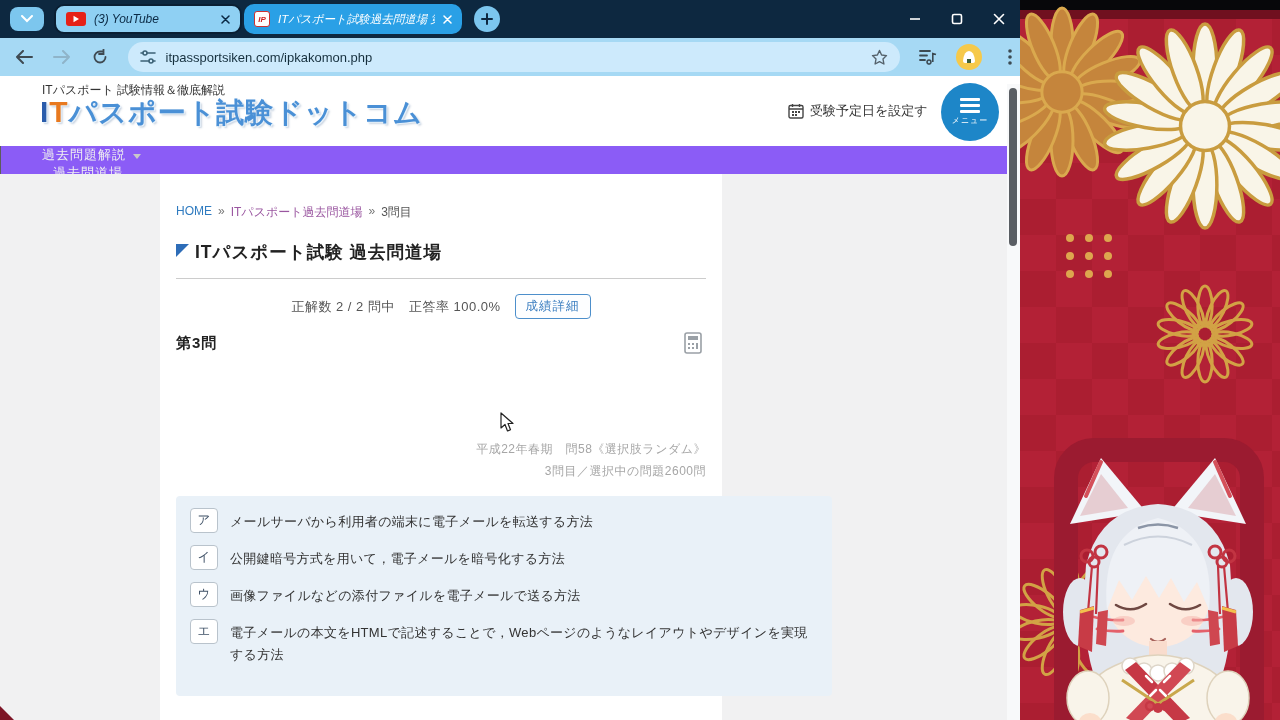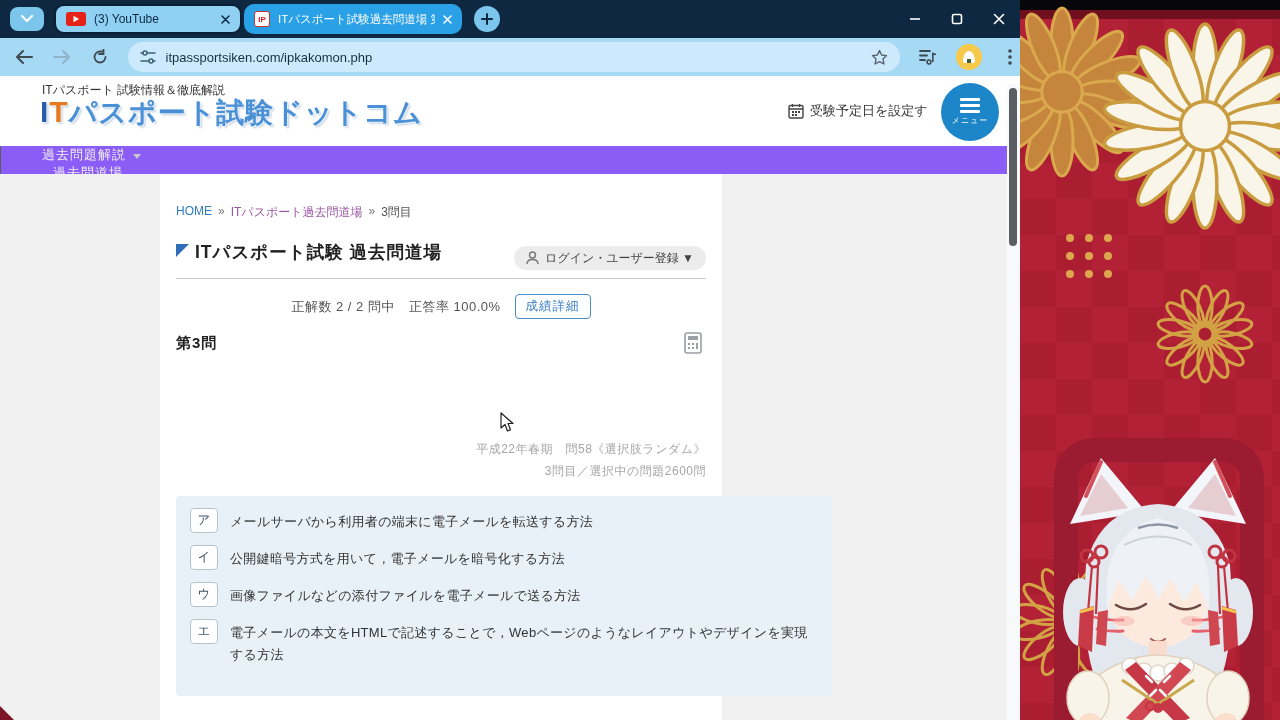--- a/index.html
+++ b/index.html
@@ -6,21 +6,21 @@
   html,body { background:#000; }
   .stage { position:relative; width:1280px; height:720px; overflow:hidden;
            background:#0a0a0a; font-family:"Liberation Sans","DejaVu Sans",sans-serif; }
 
   
   .browser { position:absolute; left:0; top:0; width:1020px; height:720px; background:#fff; }
   .tabstrip { position:absolute; left:0; top:0; width:1020px; height:38px; background:#0d2840; }
   .tabsearch { position:absolute; left:10px; top:7px; width:34px; height:24px; border-radius:8px;
                background:#7cc6ee; display:flex; align-items:center; justify-content:center; cursor:pointer; }
   .tab { position:absolute; top:4px; height:30px; border-radius:10px; display:flex; align-items:center;
-         gap:8px; padding:0 10px; cursor:pointer; }
+         gap:8px; padding:0 10px; cursor:pointer;font-style:italic; }
   .tab-yt { left:54px; width:188px; background:#8fd0f3; border:2px solid #0a1f33; color:#0b2a45; }
   .tab-active { left:244px; width:218px; background:#2aa0e6; color:#fff; }
   .tab-label { flex:1; font-size:12px; white-space:nowrap; overflow:hidden; }
   .tab-active .tab-label { font-size:11.5px; }
   .favicon { width:16px; height:16px; background:#fff; border:1px solid #cc3333; border-radius:3px;
              font-size:8px; font-weight:bold; color:#cc2222; display:flex; align-items:center; justify-content:center; }
   .ytbadge { width:20px; height:14px; background:#e62117; border-radius:3px; display:flex; align-items:center; justify-content:center; }
   .newtab { position:absolute; left:474px; top:6px; width:26px; height:26px; border-radius:50%;
             background:#7cc6ee; display:flex; align-items:center; justify-content:center; cursor:pointer; }
   .wincontrols { position:absolute; right:0; top:0; width:126px; height:38px; display:flex; }
@@ -284,27 +284,20 @@
           <div class="breadcrumb">
             <span class="bc-home">HOME</span>
             <span>»</span>
             <span class="bc-parent">ITパスポート過去問道場</span>
             <span>»</span>
             <span class="bc-cur">3問目</span>
           </div>
 
           <div class="cornericon"></div>
           <div class="pagetitle">ITパスポート試験 過去問道場</div>
-          <div class="loginbtn">
-            <svg width="13" height="14" viewBox="0 0 13 14">
-                <circle cx="6.5" cy="4" r="3" stroke="#777" stroke-width="1.4" fill="none"></circle>
-                <path d="M1 13 Q1 8.5 6.5 8.5 Q12 8.5 12 13" stroke="#777" stroke-width="1.4" fill="none"></path>
-              </svg>
-            <span>ログイン・ユーザー登録 ▼</span>
-          </div>
           <div class="titledivider"></div>
 
           <div class="stats">
             <span>正解数 2 / 2 問中</span>
             <span>正答率 100.0%</span>
             <span class="scorebtn">成績詳細</span>
           </div>
 
           <div class="qnum">第3問</div>
           <span class="calcicon">

